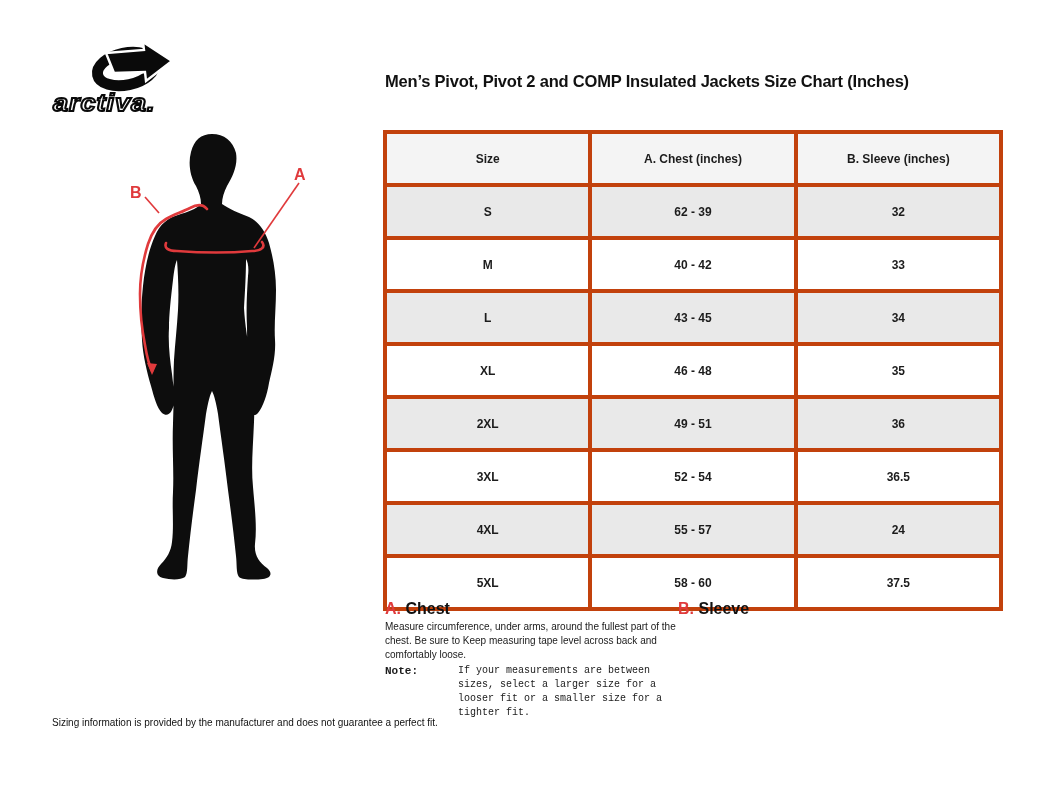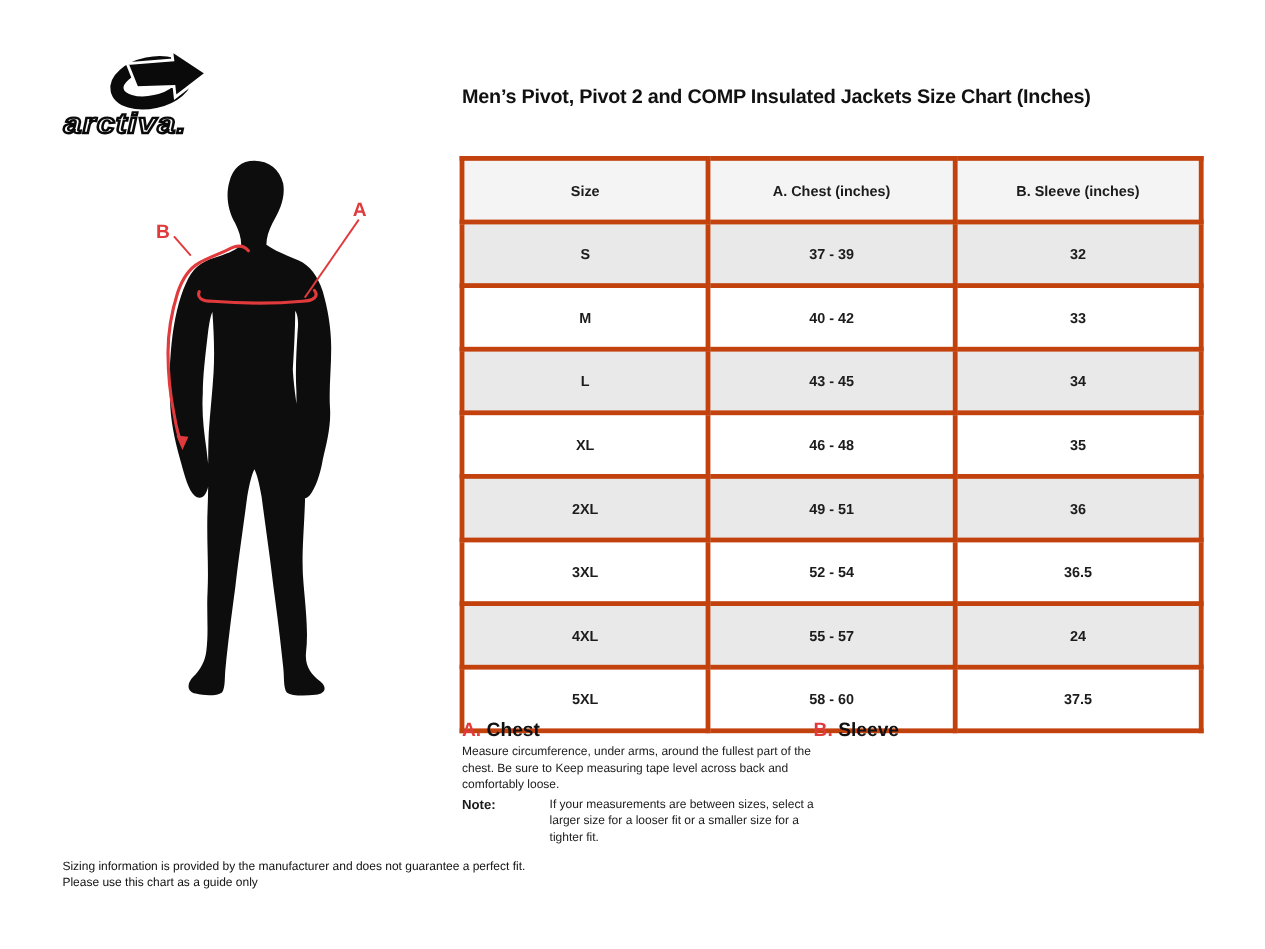--- a/index.html
+++ b/index.html
@@ -37,21 +37,21 @@
 
   
   #figure-wrap { left:100px; top:112px; width:250px; height:495px; }
 
   
   .fn-head { font-size:16px; font-weight:700; color:#111; margin-bottom:2px; }
   .fn-body { font-size:10px; line-height:14px; color:#1a1a1a; }
   .red { color:#e03a3c; }
   #fn-chest  { left:385px; top:600px; width:300px; }
   #fn-sleeve { left:678px; top:600px; width:302px; }
-  #fn-note   { left:385px; top:664px; width:300px; display:flex; }
+  #fn-note   { left:385px; top:664px; width:300px; display:flex;font-family:Liberation Mono, monospace; }
   #fn-note .note-label { font-size:11px; font-weight:700; flex:0 0 34px; line-height:14px; }
   #fn-note .note-body  { width:252px;margin-left:39px; }
 
   #disclaimer { left:52px; top:716px; font-size:10px; font-weight:400; line-height:13px; color:#111; }
 </style>
 </head>
 <body>
 
 <div class="abs" id="logo-emblem">
   <svg width="112" height="54" viewBox="0 0 112 54" aria-hidden="true">
@@ -104,21 +104,21 @@
   <thead>
     <tr>
       <th>Size</th>
       <th>A. Chest (inches)</th>
       <th>B. Sleeve (inches)</th>
     </tr>
   </thead>
   <tbody>
     <tr>
       <td>S</td>
-      <td>37 - 39</td>
+      <td>62 - 39</td>
       <td>32</td>
     </tr>
     <tr>
       <td>M</td>
       <td>40 - 42</td>
       <td>33</td>
     </tr>
     <tr>
       <td>L</td>
       <td>43 - 45</td>
@@ -167,14 +167,13 @@
 
 <div class="abs" id="fn-sleeve">
   <div class="fn-head">
     <span class="red">B.</span>
     <span>Sleeve</span>
   </div>
 </div>
 
 <div class="abs" id="disclaimer">
   <div>Sizing information is provided by the manufacturer and does not guarantee a perfect fit.</div>
-  <div>Please use this chart as a guide only</div>
 </div>
 
 </body></html>

